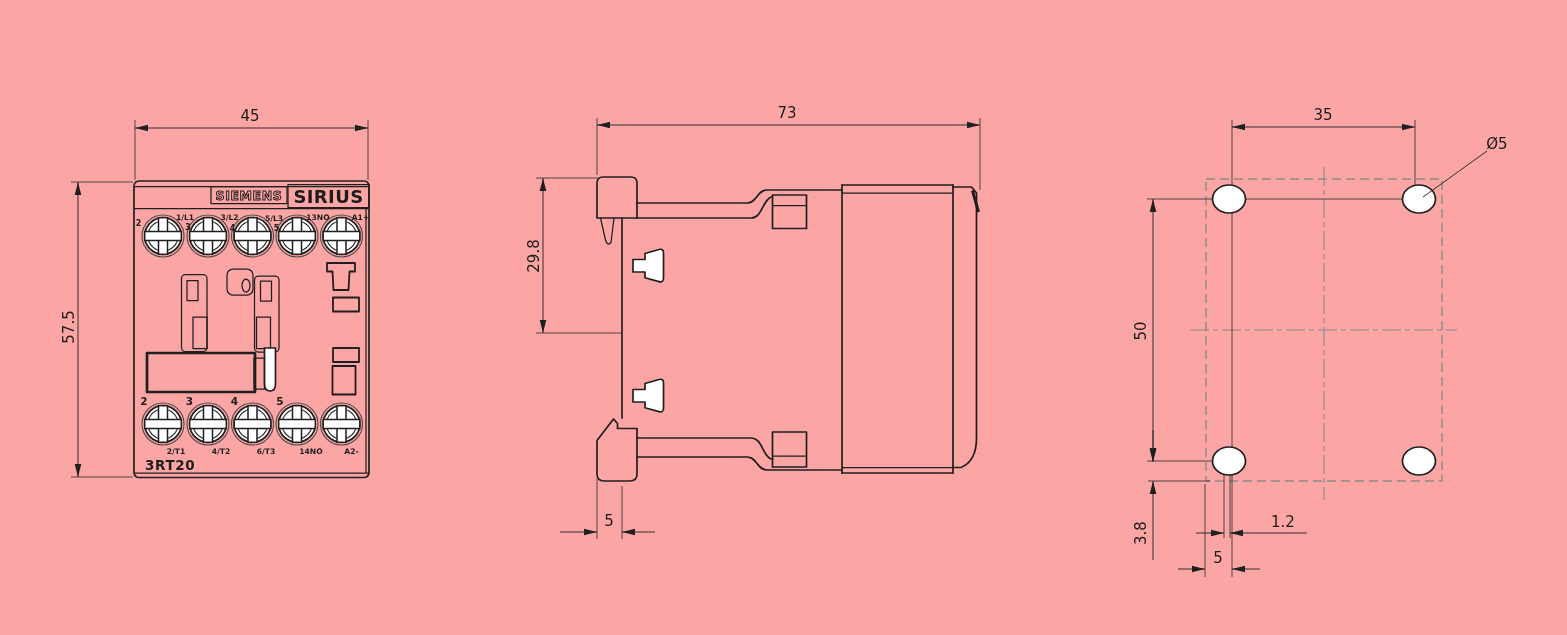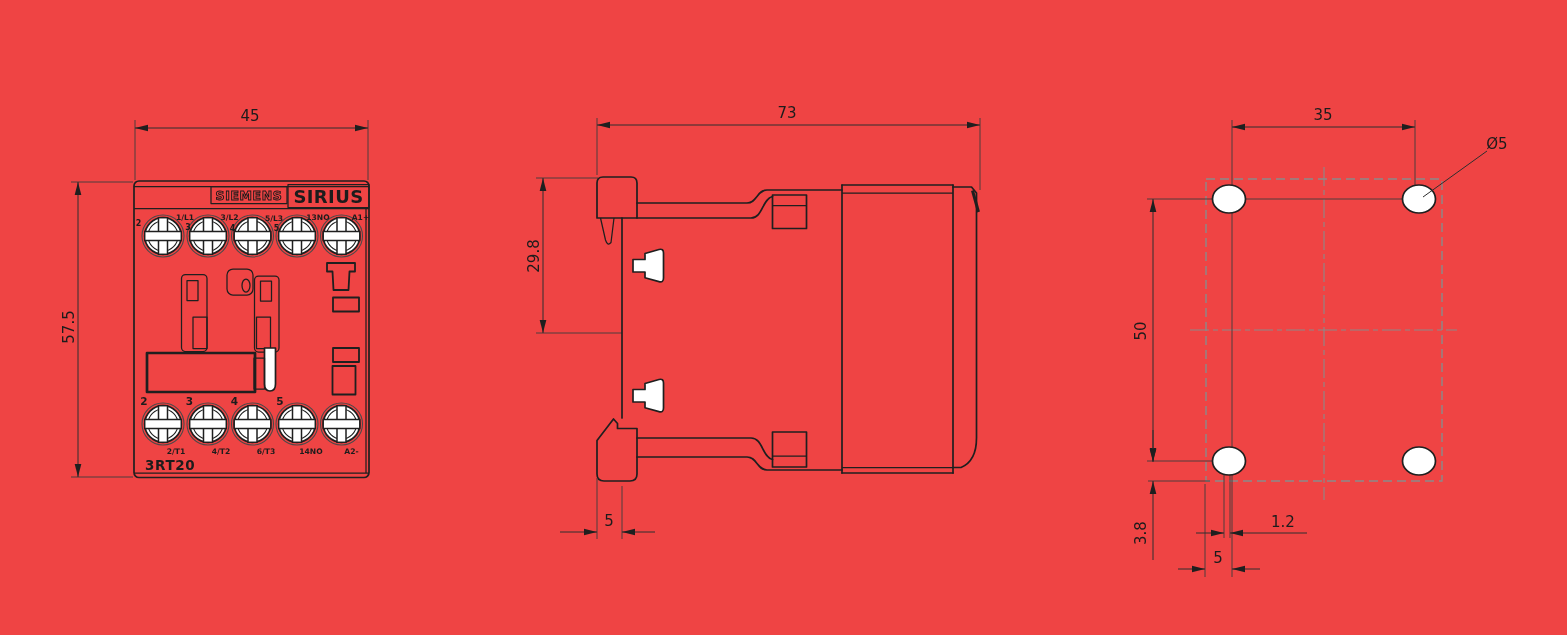--- a/index.html
+++ b/index.html
@@ -1,16 +1,16 @@
 <!DOCTYPE html>
 <html><head>
 <meta charset="utf-8">
 <style>
   html,body{margin:0;padding:0;background:#fff;}
-  .canvas{position:relative;width:1567px;height:635px;background:#ef4444;overflow:hidden;}
+  .canvas{position:relative;width:1567px;height:635px;background:#fca5a5;overflow:hidden;}
   svg{display:block;}
   
   .o   {stroke:#1f1f1f;stroke-width:1.7;fill:none;stroke-linejoin:round;stroke-linecap:round;}
   .o2  {stroke:#1f1f1f;stroke-width:1.25;fill:none;stroke-linejoin:round;}
   .ow  {stroke:#1f1f1f;stroke-width:1.7;fill:#fff;stroke-linejoin:round;}
   .thick{stroke:#1f1f1f;stroke-width:2.7;fill:none;stroke-linejoin:round;}
   .bold18{stroke:#1f1f1f;stroke-width:1.8;fill:none;stroke-linejoin:round;}
   .dim {stroke:#2e2e2e;stroke-width:1;fill:none;}
   .ext {stroke:#3c3c3c;stroke-width:0.9;fill:none;}
   .thin{stroke:#3c3c3c;stroke-width:0.9;fill:none;}

